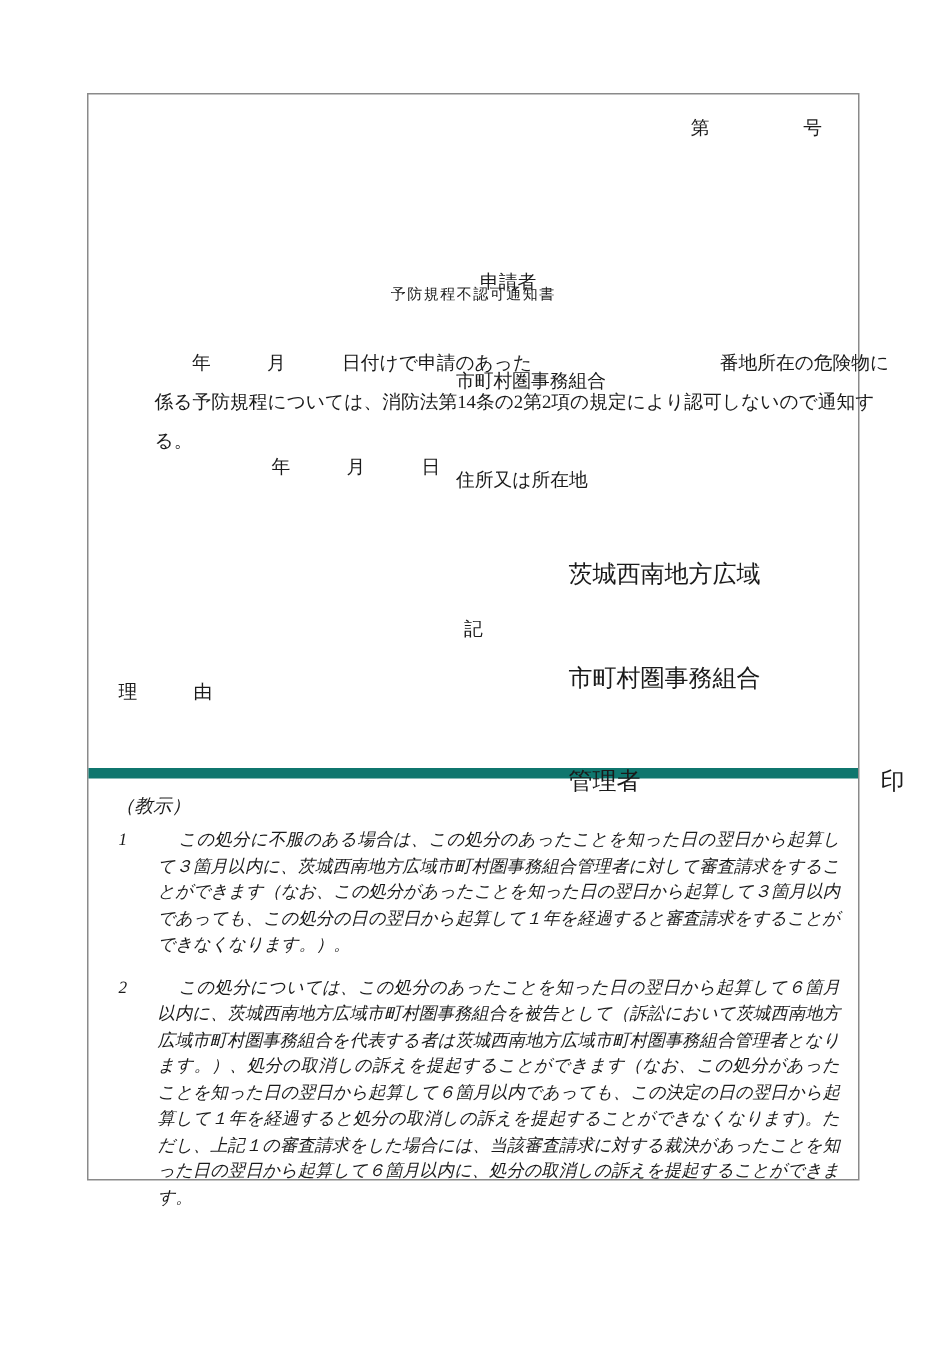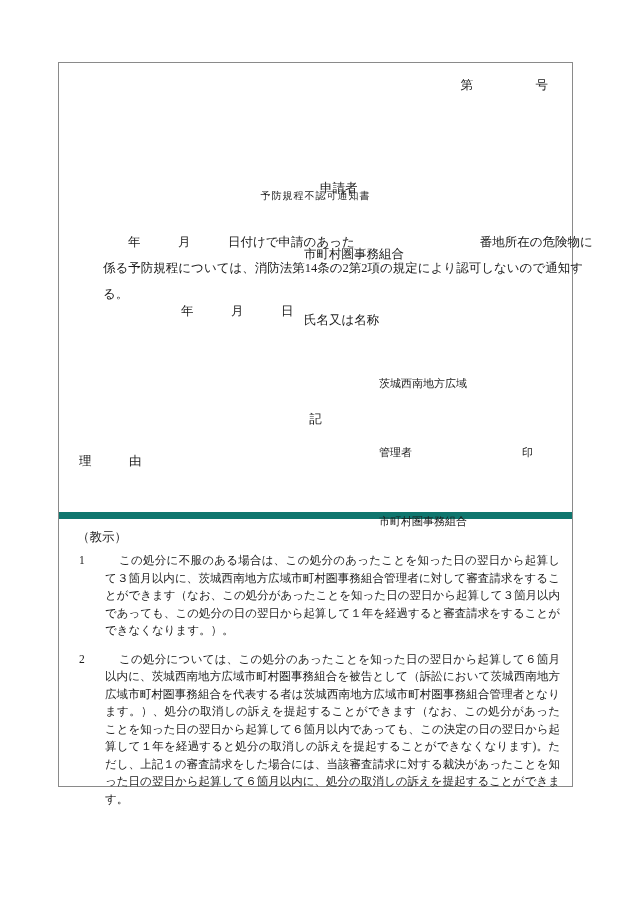--- a/index.html
+++ b/index.html
@@ -42,20 +42,21 @@
     position: relative;
     height: 456px;
     box-sizing: border-box;
     border-bottom: 7px solid #0f766e;
   }
   .notice-section {
     position: relative;
     height: 267px;
     box-sizing: border-box;
     padding: 10px 12px 0 12px;
+    font-style: italic;
   }
   .doc-no {
     position: absolute;
     right: 24px;
     top: 14px;
     font-size: 12.5px;
     white-space: pre;
   }
   .applicant-block {
     position: absolute;
@@ -93,21 +94,21 @@
     position: absolute;
     left: 122px;
     top: 240px;
     font-size: 12.5px;
     white-space: pre;
   }
   .issuer-block {
     position: absolute;
     left: 320px;
     top: 263px;
-    font-size: 11px;
+    font-size: 16px;
     line-height: 23px;
     white-space: pre;
   }
   .ki-mark {
     position: absolute;
     top: 348px;
     left: 0;
     width: 100%;
     text-align: center;
     font-size: 12.5px;
@@ -153,33 +154,33 @@
 
   <div class="frame">
 
     <div class="main-section">
 
       <div class="doc-no">第　　　　　号</div>
 
       <div class="applicant-block">
         <div class="lead">申請者</div>
         <div>市町村圏事務組合</div>
-        <div>氏名又は名称</div>
+        <div>住所又は所在地</div>
       </div>
 
       <div class="doc-title">予防規程不認可通知書</div>
 
       <div class="body-text">　　年　　　月　　　日付けで申請のあった　　　　　　　　　　番地所在の危険物に係る予防規程については、消防法第14条の2第2項の規定により認可しないので通知する。</div>
 
       <div class="date-line">年　　　月　　　日</div>
 
       <div class="issuer-block">
         <div>茨城西南地方広域</div>
+        <div>市町村圏事務組合</div>
         <div>管理者　　　　　　　　　　印</div>
-        <div>市町村圏事務組合</div>
       </div>
 
       <div class="ki-mark">記</div>
 
       <div class="reason-label">理　　　由</div>
 
     </div>
 
     <div class="notice-section">
 

